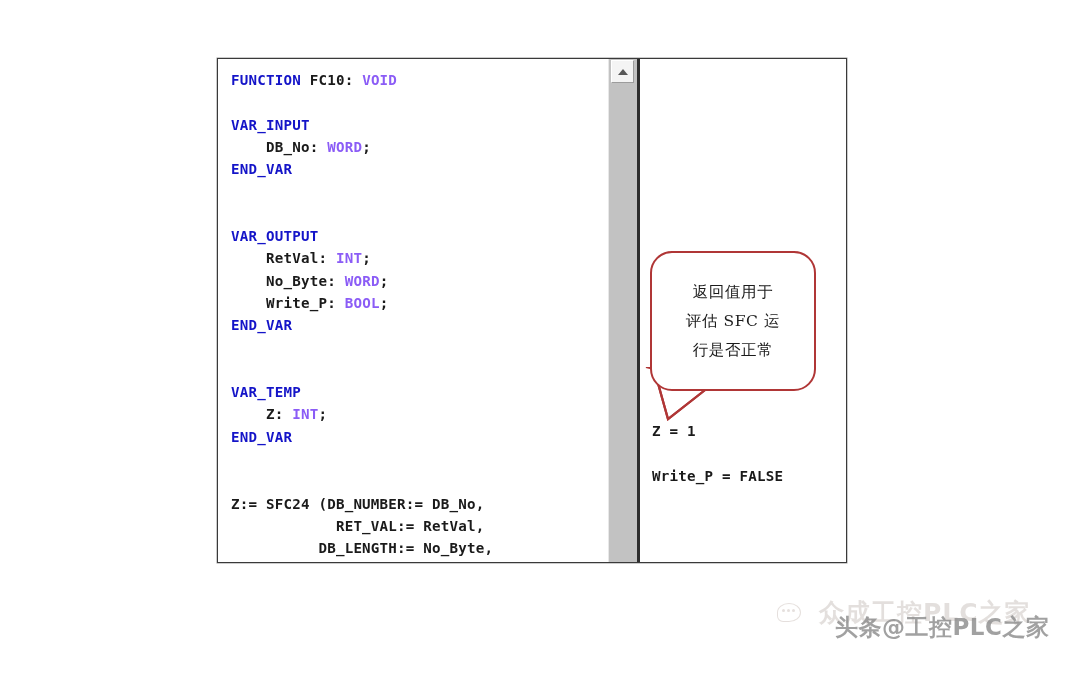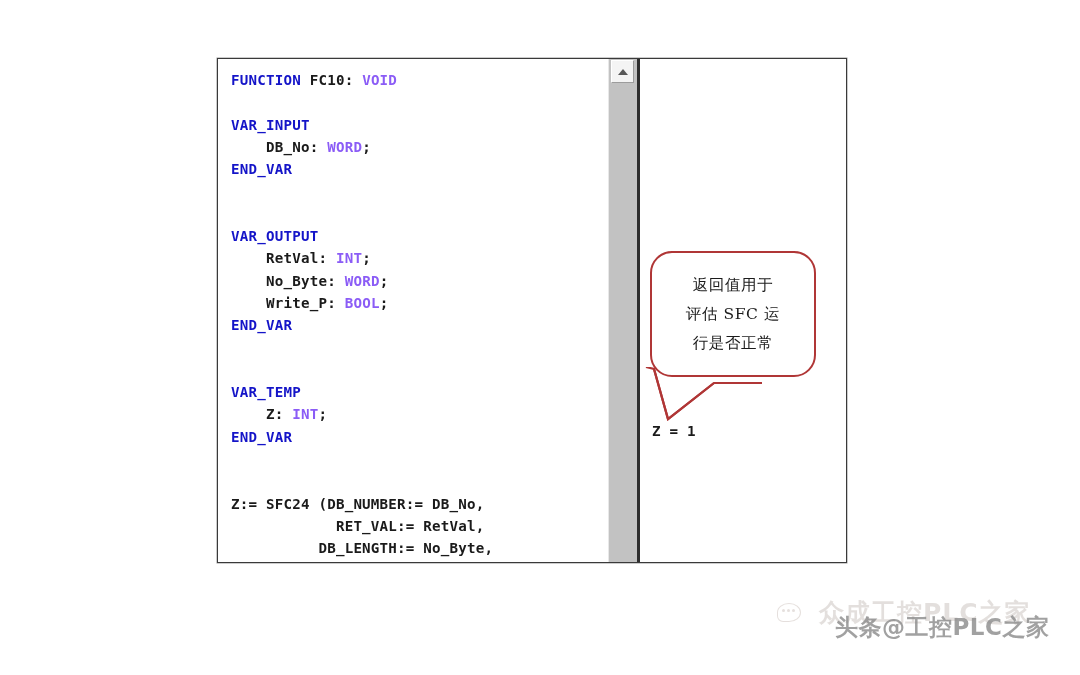--- a/index.html
+++ b/index.html
@@ -122,21 +122,21 @@
     font-weight: 600;
   }
   #watch-listing .ln { display: block; min-height: 22.3px; }
 
   
   #callout {
     position: absolute;
     left: 10px;
     top: 192px;
     width: 166px;
-    height: 126px;
+    height: 140px;
     box-sizing: border-box;
     border: 2.2px solid #b03636;
     border-radius: 22px;
     background: #ffffff;
     display: flex;
     align-items: center;
     justify-content: center;
     z-index: 4;
   }
   #callout-text {
@@ -239,21 +239,21 @@
       <path d="M 10 2 L 24 52 L 70 16" fill="#ffffff" stroke="#b03636" stroke-width="2.2" stroke-linejoin="miter" stroke-linecap="butt"></path>
       <path d="M 2 0 L 10 2 L 24 52 L 70 16 L 118 16" fill="none" stroke="#b03636" stroke-width="2.2"></path>
     </svg>
 
     <div id="callout">
       <div id="callout-text">返回值用于
 评估 SFC 运
 行是否正常</div>
     </div>
 
-    <pre id="watch-listing"><span class="ln">Z = 1</span><span class="ln">&nbsp;</span></pre>
+    <pre id="watch-listing"><span class="ln">Z = 1</span><span class="ln">&nbsp;</span><span class="ln">Write_P = FALSE</span></pre>
   </div>
 </div>
 
 <div id="watermark">
   <div id="watermark-ghost">
     <span id="watermark-ghost-icon">
       <span class="bub"></span>
       <span class="dot" style="left:7px"></span>
       <span class="dot" style="left:12px"></span>
       <span class="dot" style="left:17px"></span>

